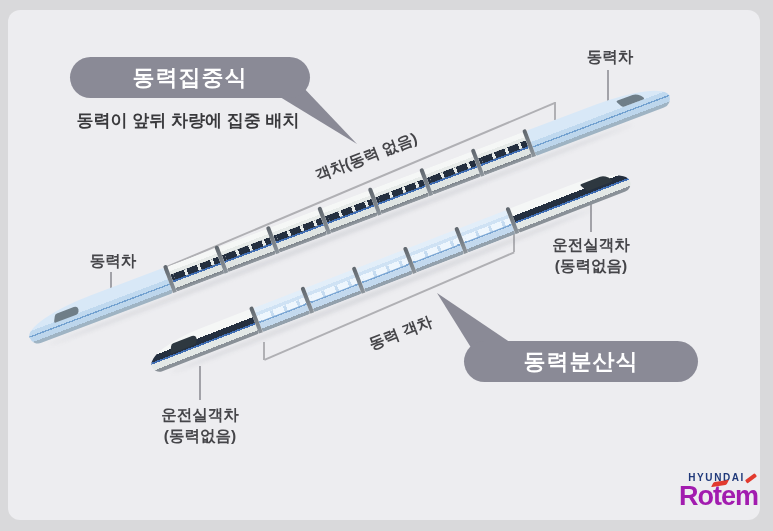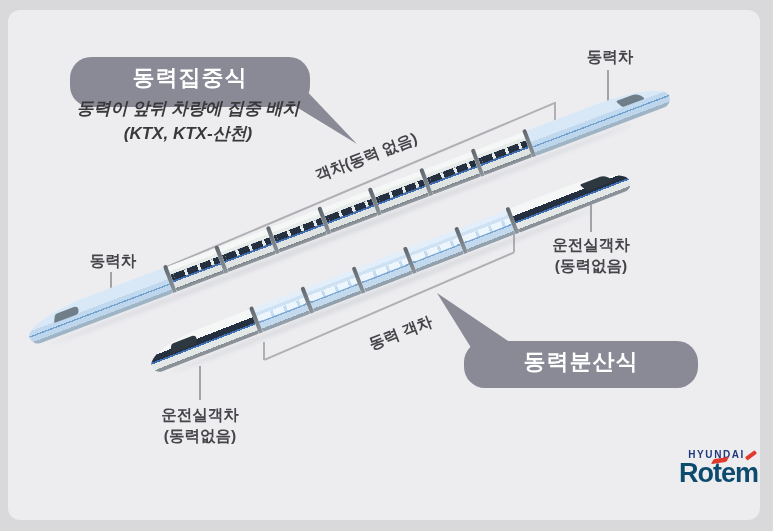--- a/index.html
+++ b/index.html
@@ -41,39 +41,38 @@
       background:linear-gradient(to bottom,#d8e8f7 0%,#d8e8f7 45%,#c0d9ef 45%,#c0d9ef 62%,#74a2d0 62%,#74a2d0 67%,#bdd6ec 67%,#bdd6ec 86%,#9fb4c4 86%,#9fb4c4 100%);}
   .nose.white-front{width:112px;border-radius:85px 3px 3px 12px / 26px 3px 3px 12px;
       background:linear-gradient(to bottom,#f5f7f6 0%,#f5f7f6 32%,#242f3f 32%,#242f3f 55%,#3f6db2 55%,#3f6db2 62%,#e3e8e6 62%,#e3e8e6 86%,#8a9198 86%,#8a9198 100%);}
   .nose.white-rear{width:122px;border-radius:3px 85px 12px 3px / 3px 26px 12px 3px;
       background:linear-gradient(to bottom,#f5f7f6 0%,#f5f7f6 32%,#242f3f 32%,#242f3f 55%,#3f6db2 55%,#3f6db2 62%,#e3e8e6 62%,#e3e8e6 86%,#8a9198 86%,#8a9198 100%);}
   .ws{position:absolute;border-radius:2px 6px 2px 2px;transform:skewX(-28deg);}
   .ws.gray{background:#6f7e88;}
   .ws.dark{background:#2e3840;}
 
   
-  .logo{position:absolute;left:620px;top:450px;width:138px;text-align:right;z-index:6;}
+  .logo{position:absolute;left:620px;top:473px;width:138px;text-align:right;z-index:6;}
   .logo-top{color:#20397a;font-weight:700;font-size:10px;letter-spacing:1.6px;line-height:10px;}
   .logo-slash{display:inline-block;width:12px;height:3.5px;background:#e23a2e;transform:rotate(-36deg) translateY(-2px);margin-left:1px;border-radius:1px;}
-  .logo-word{position:relative;display:inline-block;color:#0c4a6e;font-weight:700;font-size:27px;line-height:26px;letter-spacing:-1px;}
+  .logo-word{position:relative;display:inline-block;color:#a21caf;font-weight:700;font-size:27px;line-height:26px;letter-spacing:-1px;}
   .logo-accent{position:absolute;right:31px;top:-2px;width:14px;height:5px;background:#e23a2e;transform:skewX(-35deg) rotate(-10deg);border-radius:1px;z-index:7;}
 </style>
 </head>
 <body>
 
 <div class="stage">
   <div class="card"></div>
 
   <div class="bubble-tail" style="left:262px;top:86px;width:95px;height:58px;clip-path:polygon(0% 0%,42% 0%,100% 100%);"></div>
-  <div class="bubble" style="left:70px;top:57px;width:240px;height:50px;line-height:41px;">
+  <div class="bubble" style="left:70px;top:57px;width:240px;height:41px;line-height:41px;">
     <span>동력집중식</span>
   </div>
-  <div class="desc" style="left:57px;top:96px;width:262px;font-style:italic;">
+  <div class="desc" style="left:57px;top:108px;width:262px;">
     <div>동력이 앞뒤 차량에 집중 배치</div>
-    <div>(KTX, KTX-산천)</div>
   </div>
 
   <div class="lbl" style="left:575px;top:46px;width:70px;">동력차</div>
   <div class="pline" style="left:607px;top:70px;height:36px;"></div>
 
   <div class="lbl" style="left:78px;top:250px;width:70px;">동력차</div>
   <div class="pline" style="left:110px;top:272px;height:42px;"></div>
 
   <div class="bracket-line" style="left:164px;top:267px;width:424px;transform:rotate(-22.9deg);"></div>
   <div class="tick" style="left:164px;top:267px;height:18px;"></div>
@@ -139,21 +138,21 @@
         <div class="connector"></div>
         <div class="car blue"></div>
         <div class="connector"></div>
       </div>
     <div class="nose white-rear">
       <div class="ws dark" style="right:18px;top:3px;width:28px;height:9px;transform:skewX(28deg);"></div>
     </div>
   </div>
 
   <div class="bubble-tail" style="left:437px;top:293px;width:86px;height:58px;clip-path:polygon(0% 0%,100% 100%,42% 100%);"></div>
-  <div class="bubble" style="left:464px;top:341px;width:234px;height:47px;line-height:41px;">
+  <div class="bubble" style="left:464px;top:341px;width:234px;height:41px;line-height:41px;">
     <span>동력분산식</span>
   </div>
   <div class="desc" style="left:455px;top:392px;width:280px;">
   </div>
 
   <div class="logo">
     <div class="logo-top"><span>HYUNDAI</span><span class="logo-slash"></span></div>
     <div class="logo-word">
       <span>Rotem</span>
       <span class="logo-accent"></span>

